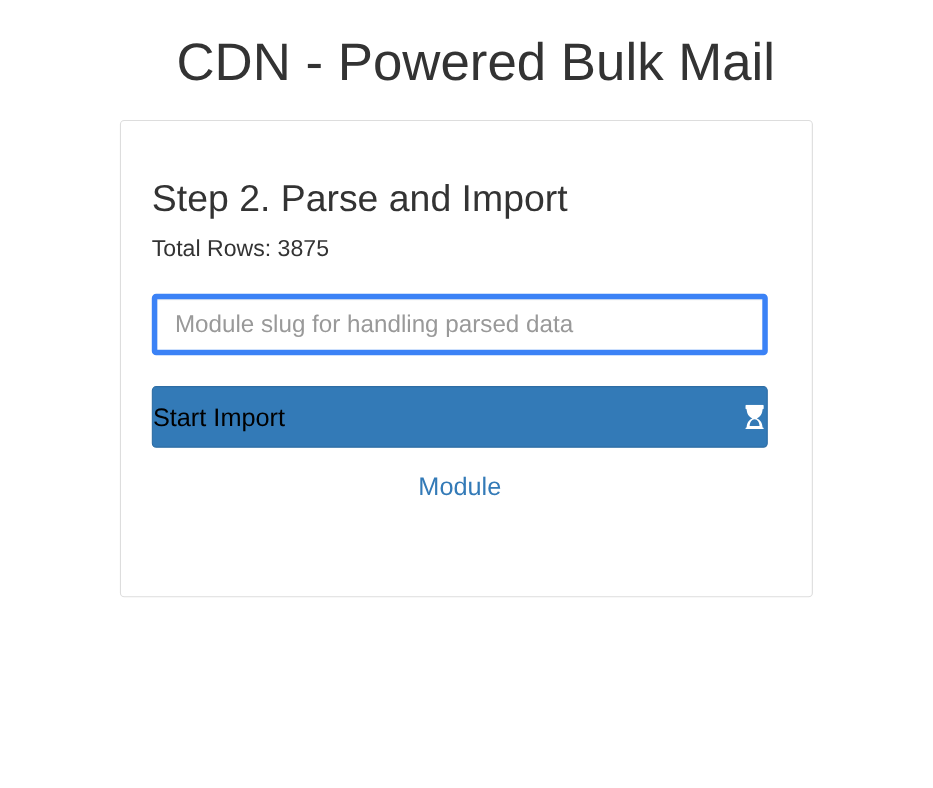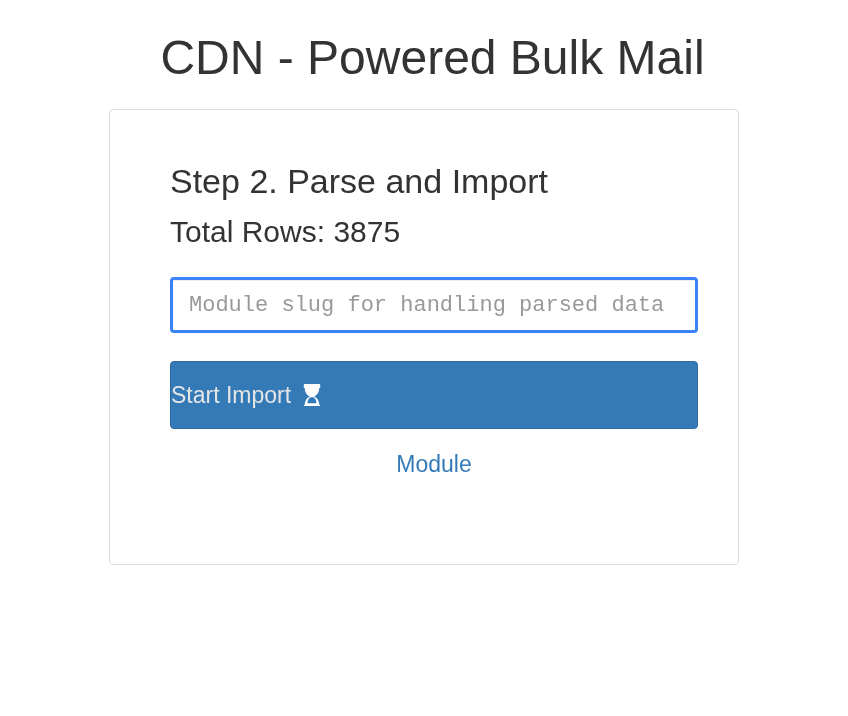--- a/index.html
+++ b/index.html
@@ -22,61 +22,60 @@
       margin-top: 30px;
       margin-bottom: 24px;
       color: #333333;
       margin-left: 17px;
     }
     .panel {
       width: 630px;
       margin: 0 auto;
       border: 1px solid #dddddd;
       border-radius: 4px;
-      padding: 52px 40px 80px 60px;
+      padding: 52px 40px 80px 28px;
       background: #ffffff;
     }
     .step-heading {
       font-size: 34px;
       font-weight: 500;
       color: #333333;
       margin-bottom: 14px;
     }
     .total-rows {
-      font-size: 30px;
+      font-size: 21px;
       color: #333333;
       margin-bottom: 28px;
     }
     .input-field {
       width: 100%;
       height: 56px;
       padding: 10px 16px;
       font-size: 22px;
       color: #555555;
       background: #ffffff;
-      border: 3px solid #3b82f6;
+      border: 5px solid #3b82f6;
       border-radius: 4px;
       box-shadow: inset 0 1px 1px rgba(0,0,0,0.075);
       outline: none;
       margin-bottom: 28px;
-      font-family: Liberation Mono, monospace;
     }
     .input-field::placeholder {
       color: #999999;
     }
     .btn-primary {
       display: flex;
       align-items: center;
-      justify-content: flex-start;
+      justify-content: space-between;
       width: 100%;
-      height: 68px;
+      height: 56px;
       background: #337ab7;
       border: 1px solid #2e6da4;
       border-radius: 4px;
-      color: #e5e5e5;
+      color: #000000;
       font-size: 23px;
       font-weight: 400;
       cursor: pointer;
       margin-bottom: 16px;
     }
     .btn-primary .icon-wrap {
       margin-left: 10px;
       display: inline-flex;
     }
     .btn-link {

